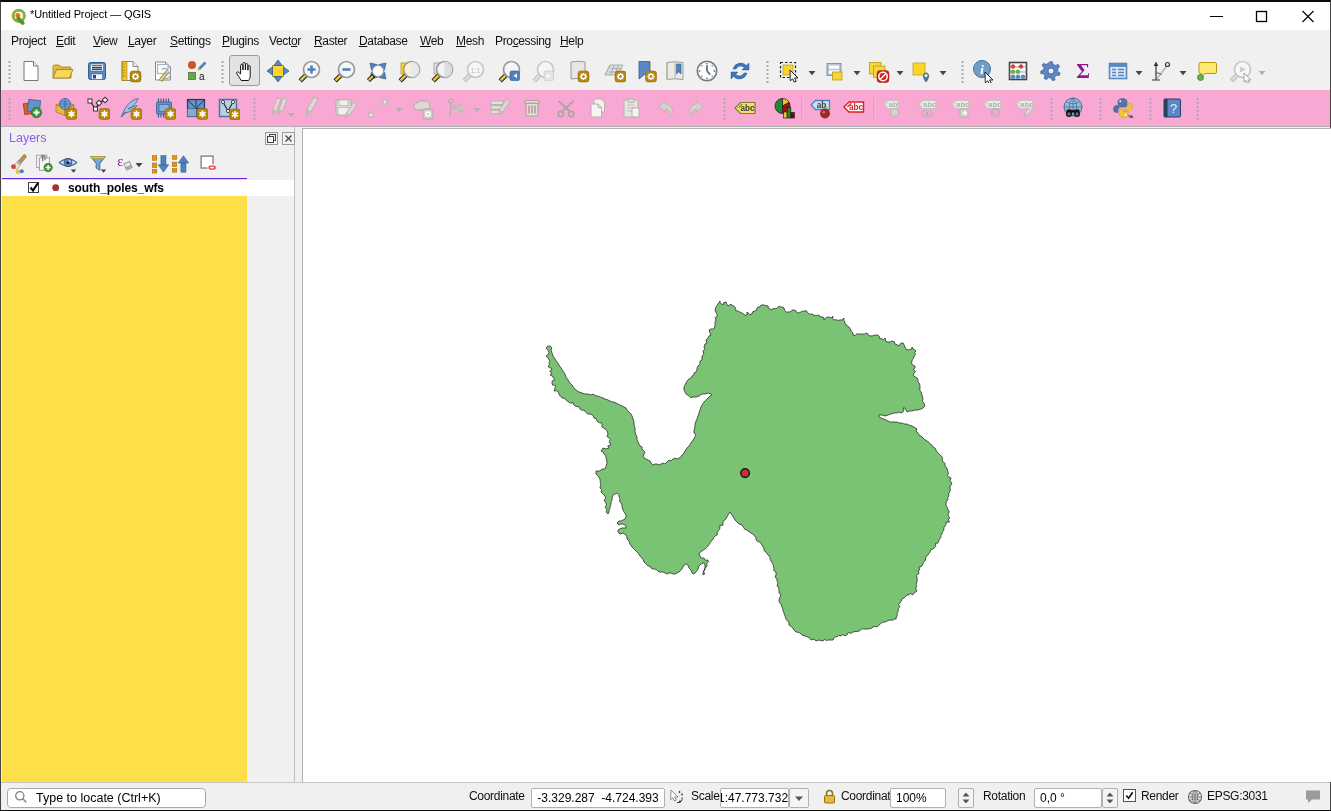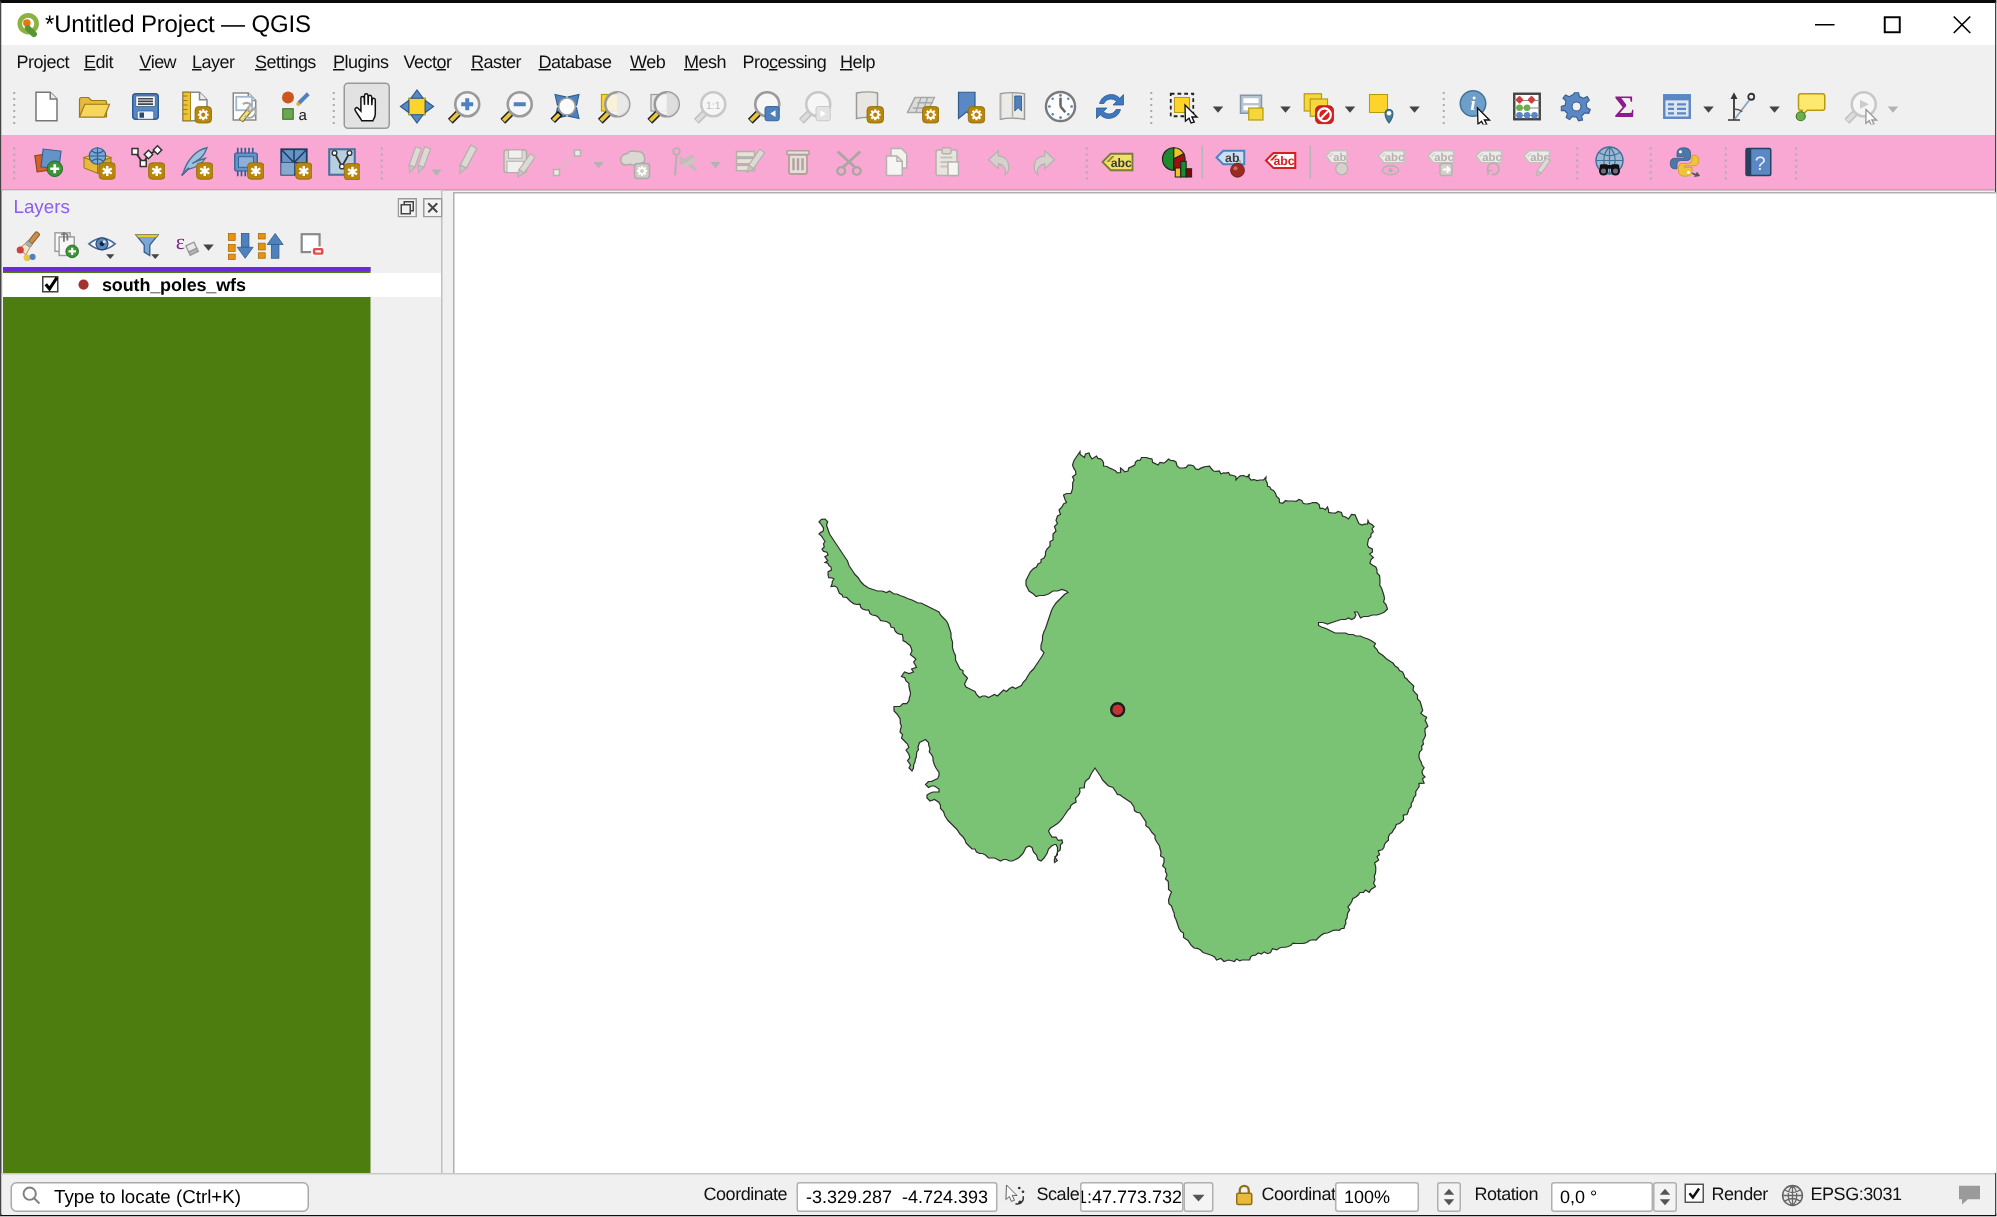--- a/index.html
+++ b/index.html
@@ -1,27 +1,27 @@
 <!DOCTYPE html>
 <html><head><meta charset="utf-8"><style>
 *{margin:0;padding:0;box-sizing:border-box}
 html,body{width:1331px;height:811px;overflow:hidden}
 body{font-family:"Liberation Sans",sans-serif;background:#f0f0f0;position:relative}
 #win{position:absolute;inset:0;border:1px solid #454545;border-top:2px solid #0a0a0a;border-bottom:2px solid #101010;background:#f0f0f0}
 #titlebar{position:absolute;left:0;top:0;width:100%;height:28px;background:#fff}
-#titlebar .title{position:absolute;left:29px;top:6px;font-size:16px;letter-spacing:-0.1px;color:#000}
+#titlebar .title{position:absolute;left:29px;top:6px;font-size:11px;letter-spacing:-0.1px;color:#000}
 #menubar{position:absolute;left:0;top:28px;width:100%;height:22px;background:#f0f0f0;font-size:12px;letter-spacing:-0.35px;color:#111}
 #menubar span{position:absolute;top:4px}
 #tb1{position:absolute;left:0;top:50px;width:100%;height:38px;background:#f0f0f0}
 #tb2{position:absolute;left:0;top:88px;width:100%;height:37px;background:#f9a8d4;border-bottom:1px solid #b0b0b0}
 .handle{position:absolute;width:5px;height:24px;background-image:radial-gradient(circle,#ababab 0.9px,transparent 1.05px);background-size:4px 4px;background-position:0.5px 1px}
 .tsep{position:absolute;width:1px;height:22px;background:#b5b5b5}
 #panel{position:absolute;left:1px;top:125px;width:293px;height:655px;background:#f0f0f0;border-right:1px solid #c0c0c0}
 #panel .ptitle{position:absolute;left:7px;top:4px;font-size:12.5px;color:#8b5cf6}
-#ptree{position:absolute;left:0;top:51px;width:245px;height:604px;background:#4d7c0f;border-top:3px solid #6d28d9}
+#ptree{position:absolute;left:0;top:51px;width:245px;height:604px;background:#fde047;border-top:1px solid #6d28d9}
 .lrow{position:absolute;left:0;width:292px;height:16px;font-size:12px;letter-spacing:-0.1px;font-weight:bold;color:#000}
 .cb{position:absolute;left:26px;width:11px;height:11px;background:#fff;border:1px solid #404040}
 #map{position:absolute;left:301px;top:126px;width:1029px;height:654px;background:#fff;border-left:1px solid #b0b0b0;border-top:1px solid #b0b0b0}
 #statusbar{position:absolute;left:0;top:780px;width:100%;height:28px;background:#f0f0f0;border-top:1px solid #c8c8c8;font-size:12px;color:#111}
 #statusbar .lbl{position:absolute;top:6px;letter-spacing:-0.3px}
 .sbox{position:absolute;background:#fff;border:1px solid #b0b0b0;border-radius:2px;font-size:12px;color:#000}
 .spin{position:absolute;background:#f4f4f4;border:1px solid #b0b0b0;border-radius:2px}
 </style></head><body>
 <div id="win">
 <div id="titlebar">

